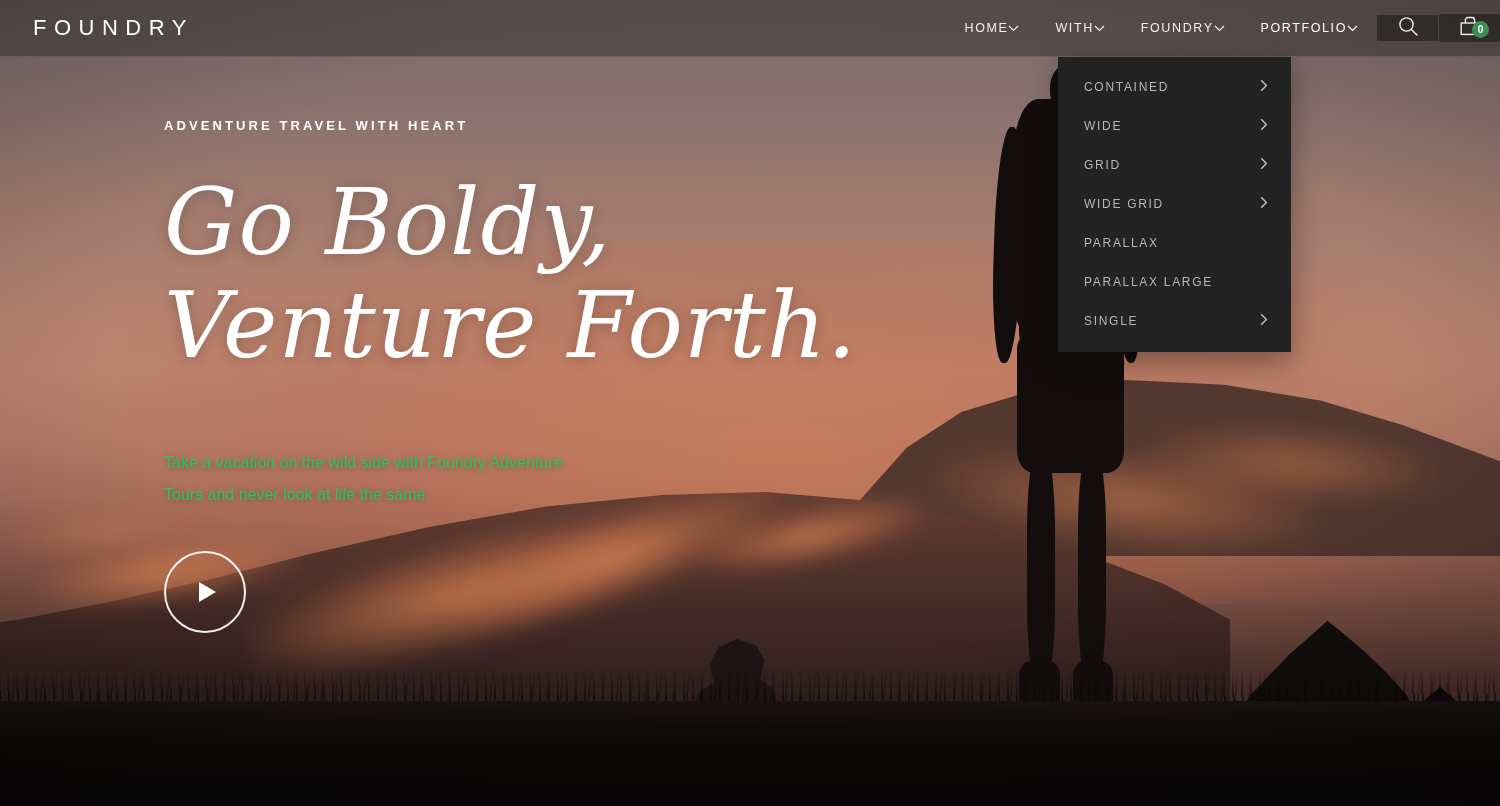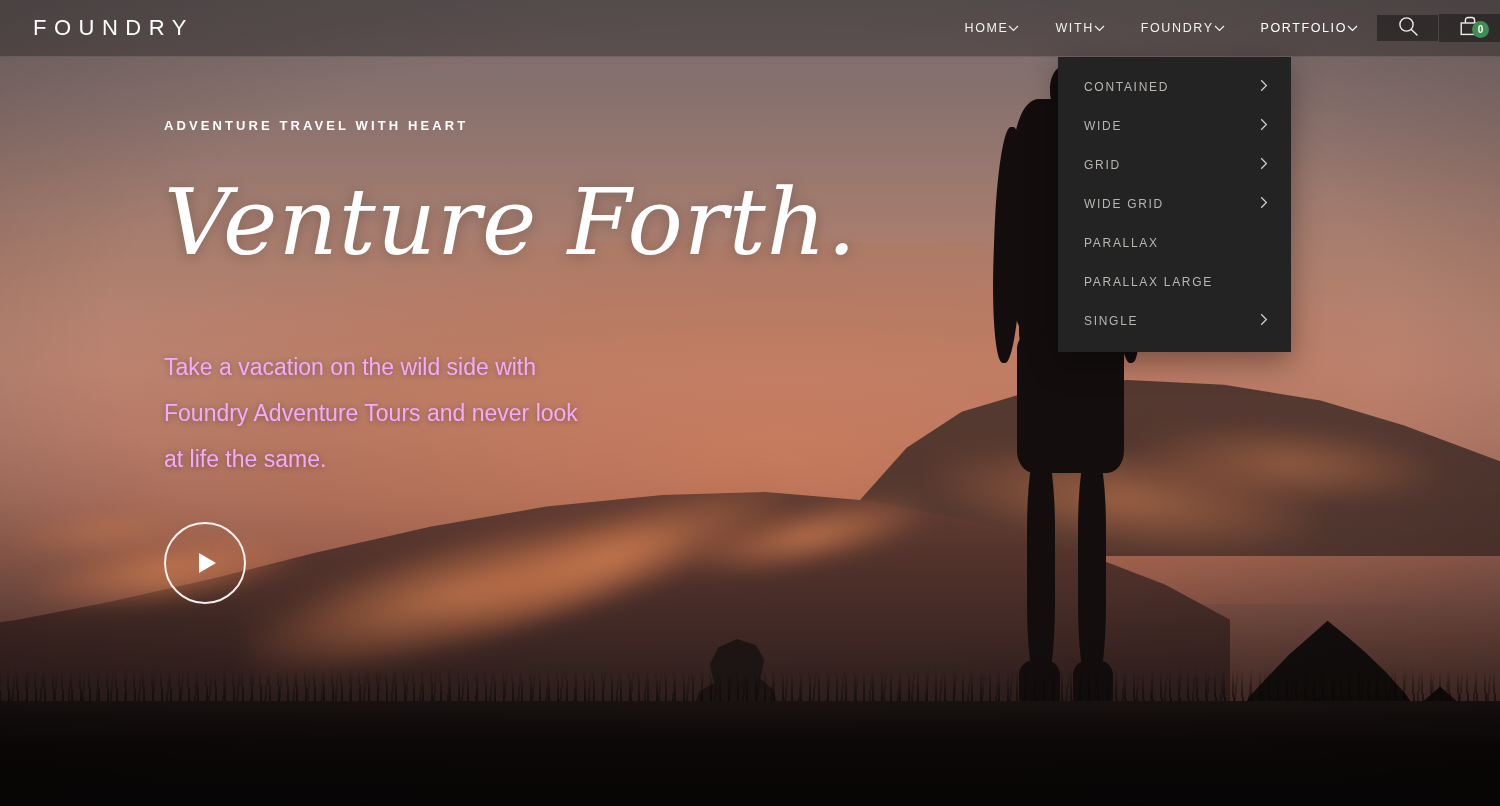--- a/index.html
+++ b/index.html
@@ -183,21 +183,21 @@
     color: #fff;
     font-family: "DejaVu Serif", serif;
     font-style: italic; font-weight: 400;
     font-size: 92px; line-height: 1.12;
     letter-spacing: 1px;
     text-shadow: 0 2px 14px rgba(0,0,0,0.22);
   }
   .headline .l2 { display: block; }
   .subtitle {
     margin-top: 70px;
-    color: #f0abfc; font-size: 23px; line-height: 2.0; font-weight: 300;
+    color: #22c55e; font-size: 16px; line-height: 2.0; font-weight: 300;
     max-width: 420px;
     text-shadow: 0 1px 6px rgba(0,0,0,0.3);
   }
   .play-btn {
     margin-top: 40px; width: 82px; height: 82px; border-radius: 50%;
     border: 2px solid rgba(255,255,255,0.92);
     display: flex; align-items: center; justify-content: center;
     cursor: pointer;
   }
   .play-tri {
@@ -365,20 +365,21 @@
         <svg width="8" height="13" viewBox="0 0 8 13" fill="none">
             <path d="M1.2 1.2L6.4 6.5 1.2 11.8" stroke="#cfcac5" stroke-width="1.3"></path>
           </svg>
       </span>
     </div>
   </div>
 
   <div class="hero-content">
     <div class="eyebrow">ADVENTURE TRAVEL WITH HEART</div>
     <h1 class="headline">
+      <span>Go Boldy,</span>
       <span class="l2">Venture Forth.</span>
     </h1>
     <p class="subtitle">Take a vacation on the wild side with Foundry Adventure Tours and never look at life the same.</p>
     <div class="play-btn">
       <span class="play-tri"></span>
     </div>
   </div>
 
 </div>
 

